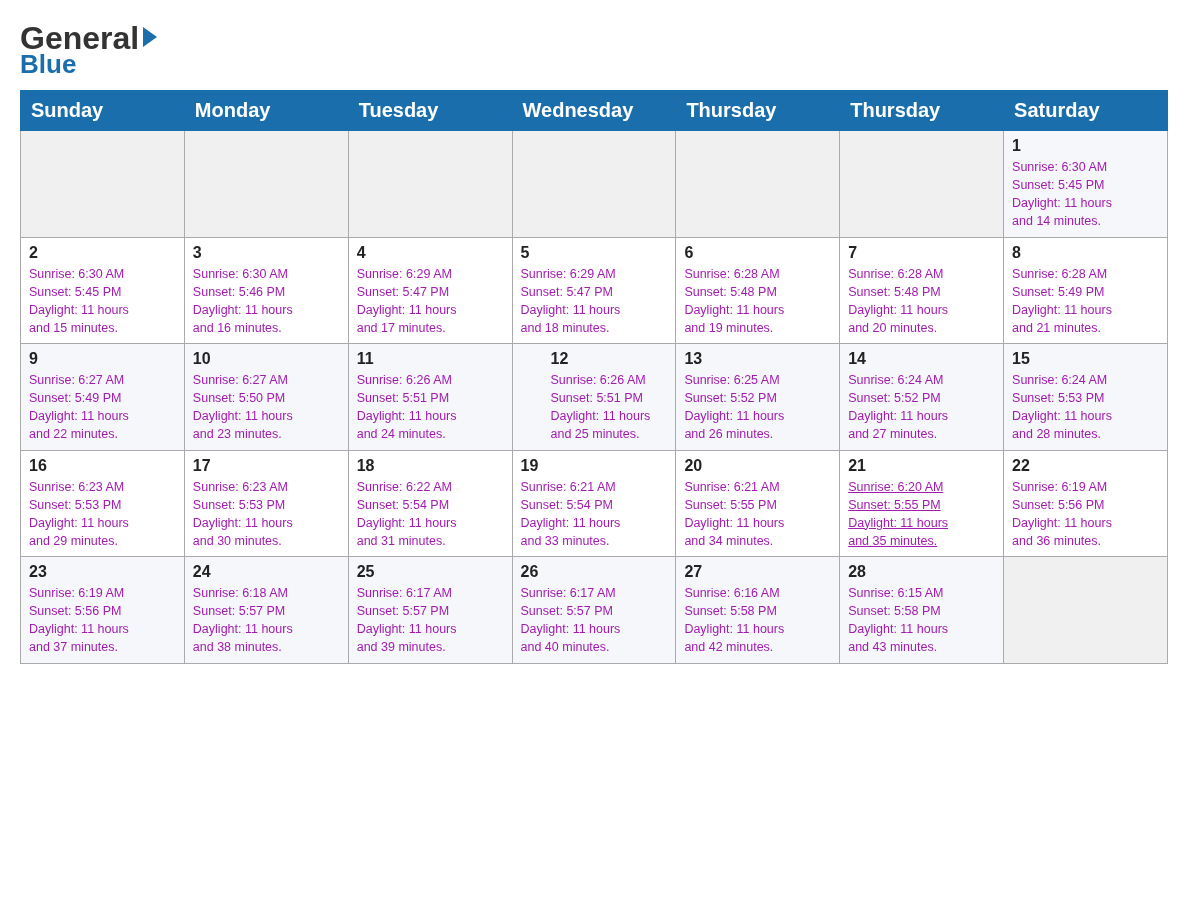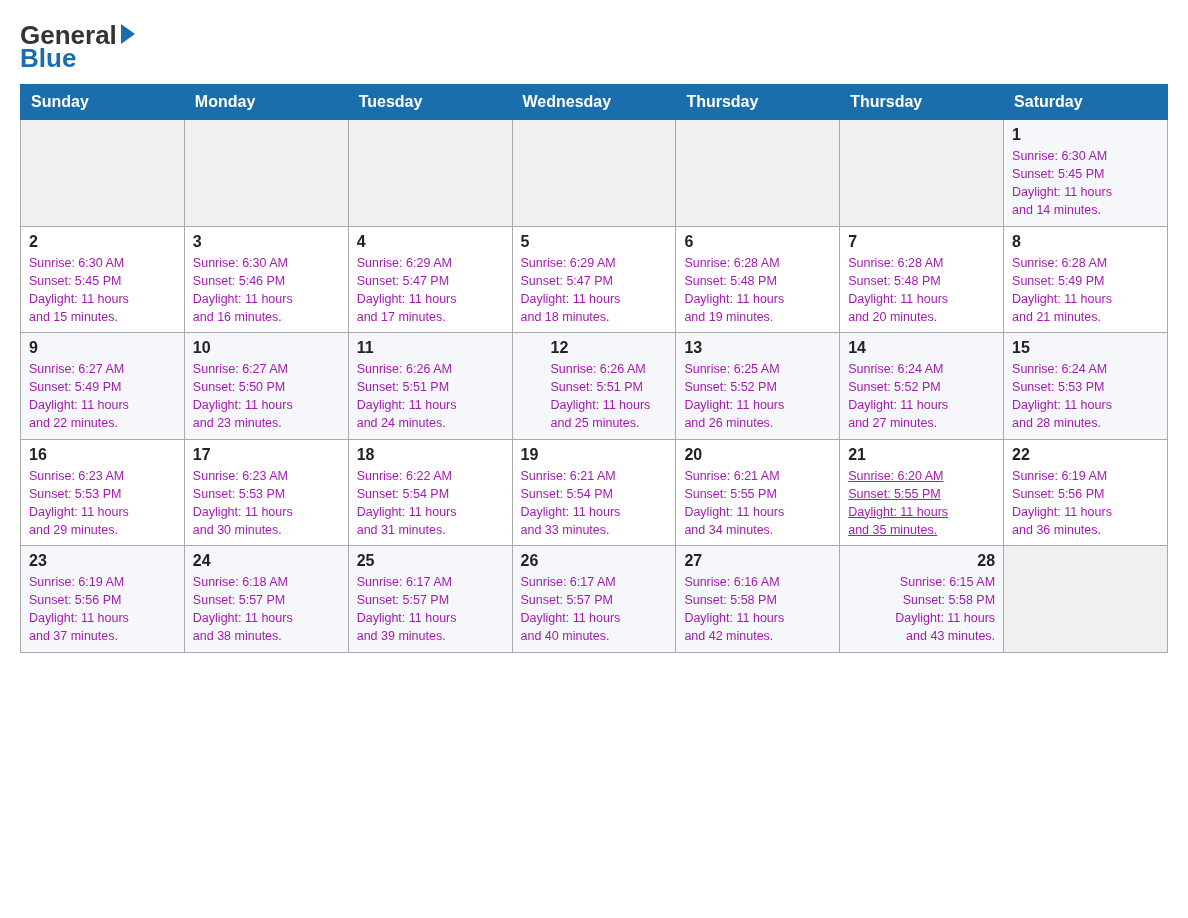--- a/index.html
+++ b/index.html
@@ -19,21 +19,21 @@
     .logo {
       display: flex;
       flex-direction: column;
       align-items: flex-start;
     }
     .logo-top {
       display: flex;
       align-items: center;
     }
     .logo-general {
-      font-size: 26px;
+      font-size: 32px;
       font-weight: bold;
       color: #333;
     }
     .logo-triangle {
       width: 0;
       height: 0;
       border-left: 14px solid #1a6eab;
       border-top: 10px solid transparent;
       border-bottom: 10px solid transparent;
       margin-left: 4px;
@@ -60,21 +60,21 @@
       margin-top: 4px;
     }
     .calendar {
       width: 100%;
       border-collapse: collapse;
       margin-top: 6px;
     }
     .calendar th {
       background-color: #1a6eab;
       color: #fff;
-      font-size: 16px;
+      font-size: 20px;
       font-weight: bold;
       padding: 8px 10px;
       text-align: left;
       border: 1px solid #1a6eab;
     }
     .calendar td {
       vertical-align: top;
       border: 1px solid #aaa;
       padding: 6px 8px;
       width: calc(100% / 7);
@@ -327,21 +327,21 @@
 Daylight: 11 hours
 and 40 minutes.</div>
         </td>
         <td style="background: rgb(245, 247, 250);">
           <span class="day-number">27</span>
           <div class="day-info" style="white-space: pre-line;">Sunrise: 6:16 AM
 Sunset: 5:58 PM
 Daylight: 11 hours
 and 42 minutes.</div>
         </td>
-        <td style="background: rgb(245, 247, 250); text-align: right;">
+        <td style="background: rgb(245, 247, 250);">
           <span class="day-number">28</span>
           <div class="day-info" style="white-space: pre-line;">Sunrise: 6:15 AM
 Sunset: 5:58 PM
 Daylight: 11 hours
 and 43 minutes.</div>
         </td>
         <td class="empty-cell"></td>
       </tr>
     </tbody>
 </table>

